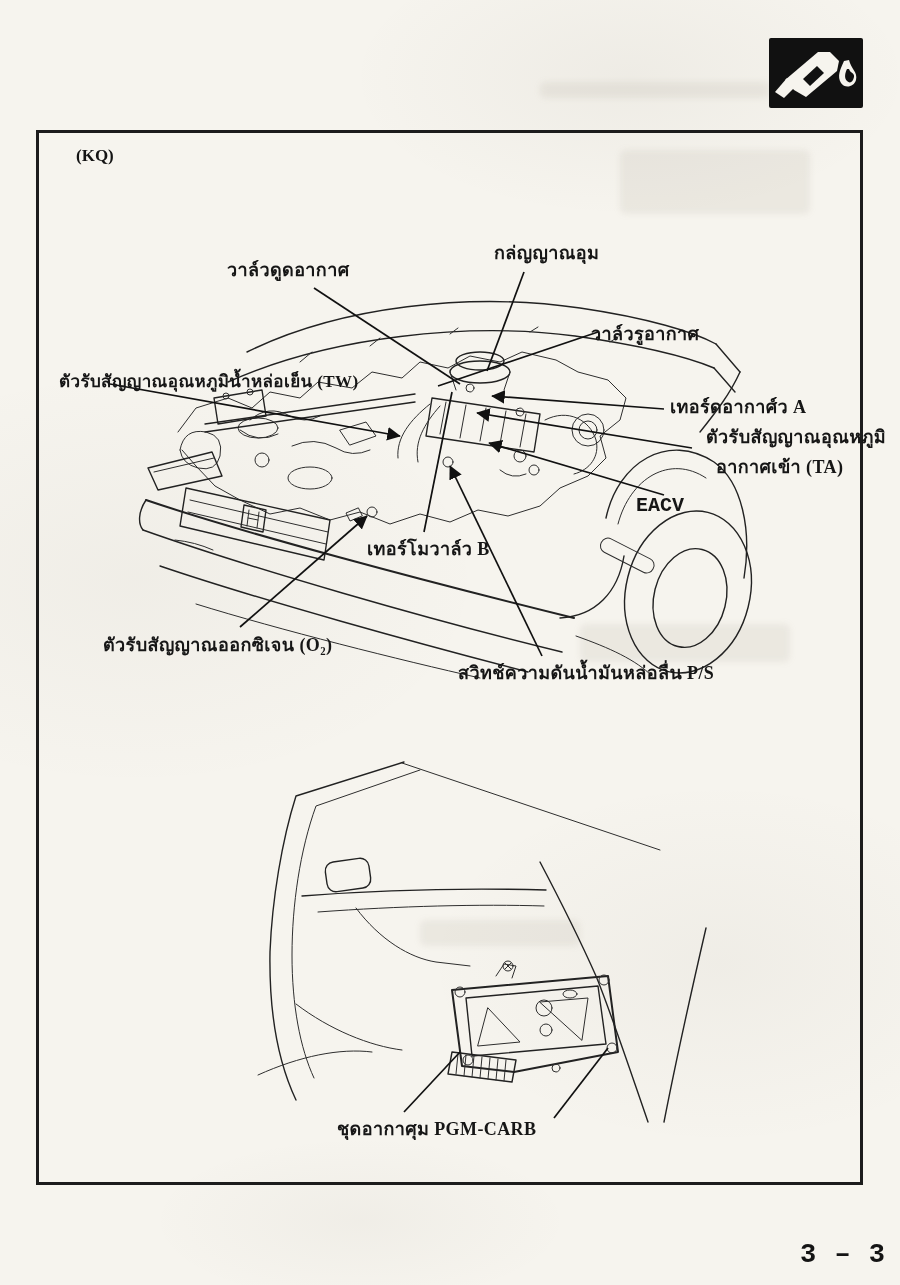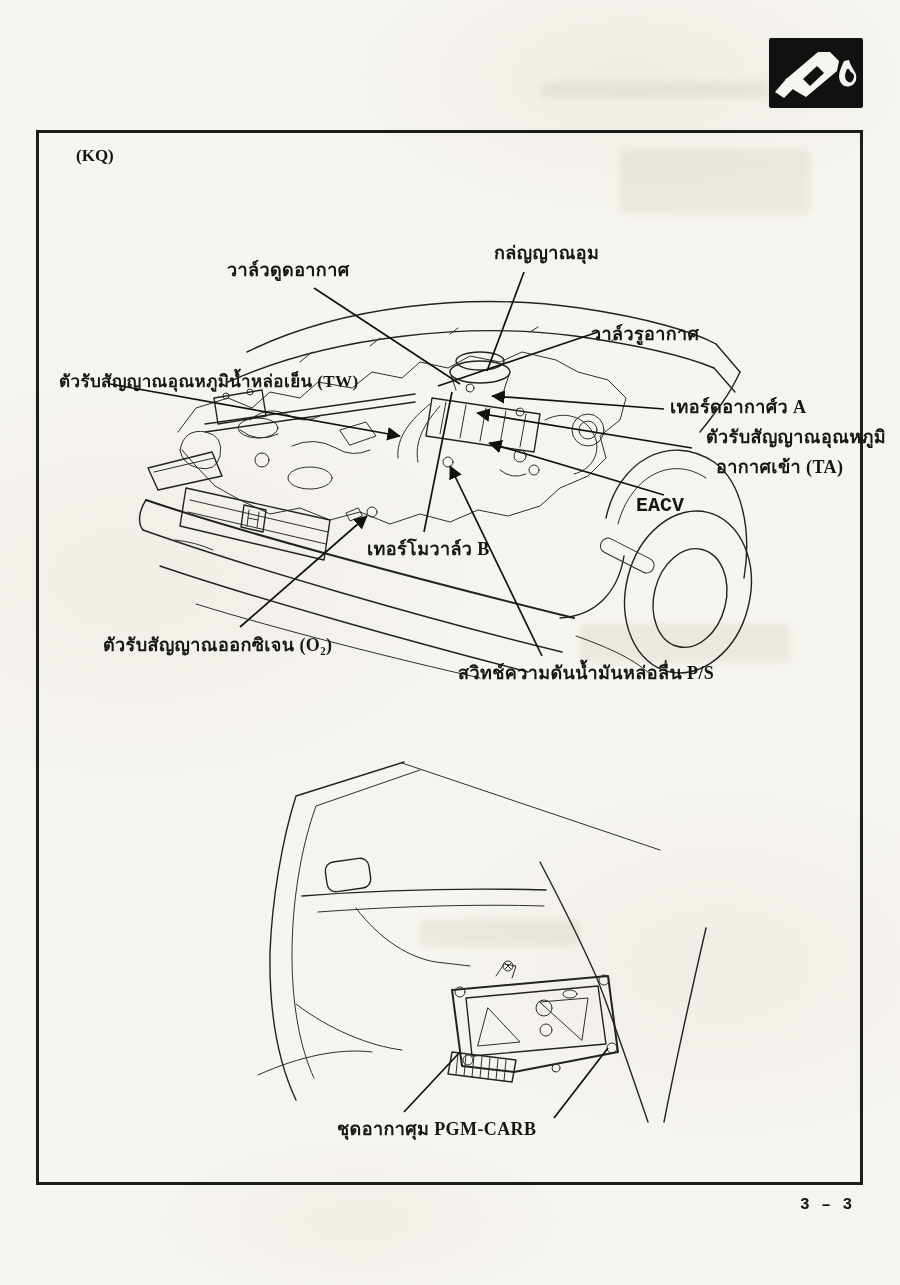--- a/index.html
+++ b/index.html
@@ -21,22 +21,22 @@
   }
   .lbl{
     position:absolute;white-space:nowrap;
     font-family:"Liberation Serif", serif;
     font-size:18px;font-weight:600;color:#161616;letter-spacing:.4px;
   }
   .lbl.small{font-size:17px;}
   .lat{font-family:"Liberation Mono", monospace;font-weight:700;letter-spacing:0;}
   .kq{position:absolute;left:76px;top:146px;font-family:Liberation Serif, serif;
       font-weight:700;font-size:17px;color:#141414;}
-  .pageno{position:absolute;left:800px;top:1196px;font-family:"Liberation Mono",monospace;
-      font-weight:700;font-size:16px;letter-spacing:1px;color:#141414;}
+  .pageno{position:absolute;left:800px;top:1240px;font-family:"Liberation Mono",monospace;
+      font-weight:700;font-size:27px;letter-spacing:1px;color:#141414;}
   .fuel-badge{position:absolute;left:769px;top:38px;}
   svg.art{position:absolute;left:0;top:0;}
   svg .ink{stroke:#222;stroke-width:1.4;fill:none;stroke-linecap:round;stroke-linejoin:round;}
   svg .ink2{stroke:#222;stroke-width:2;fill:none;stroke-linecap:round;stroke-linejoin:round;}
   svg .thin{stroke:#2e2e2e;stroke-width:1;fill:none;stroke-linecap:round;}
   svg .callout{stroke:#111;stroke-width:1.7;fill:none;}
   .ta-block{line-height:30px;margin-left:12px;}
   .ta-block .l2{padding-left:10px;}
 </style>
 </head>

